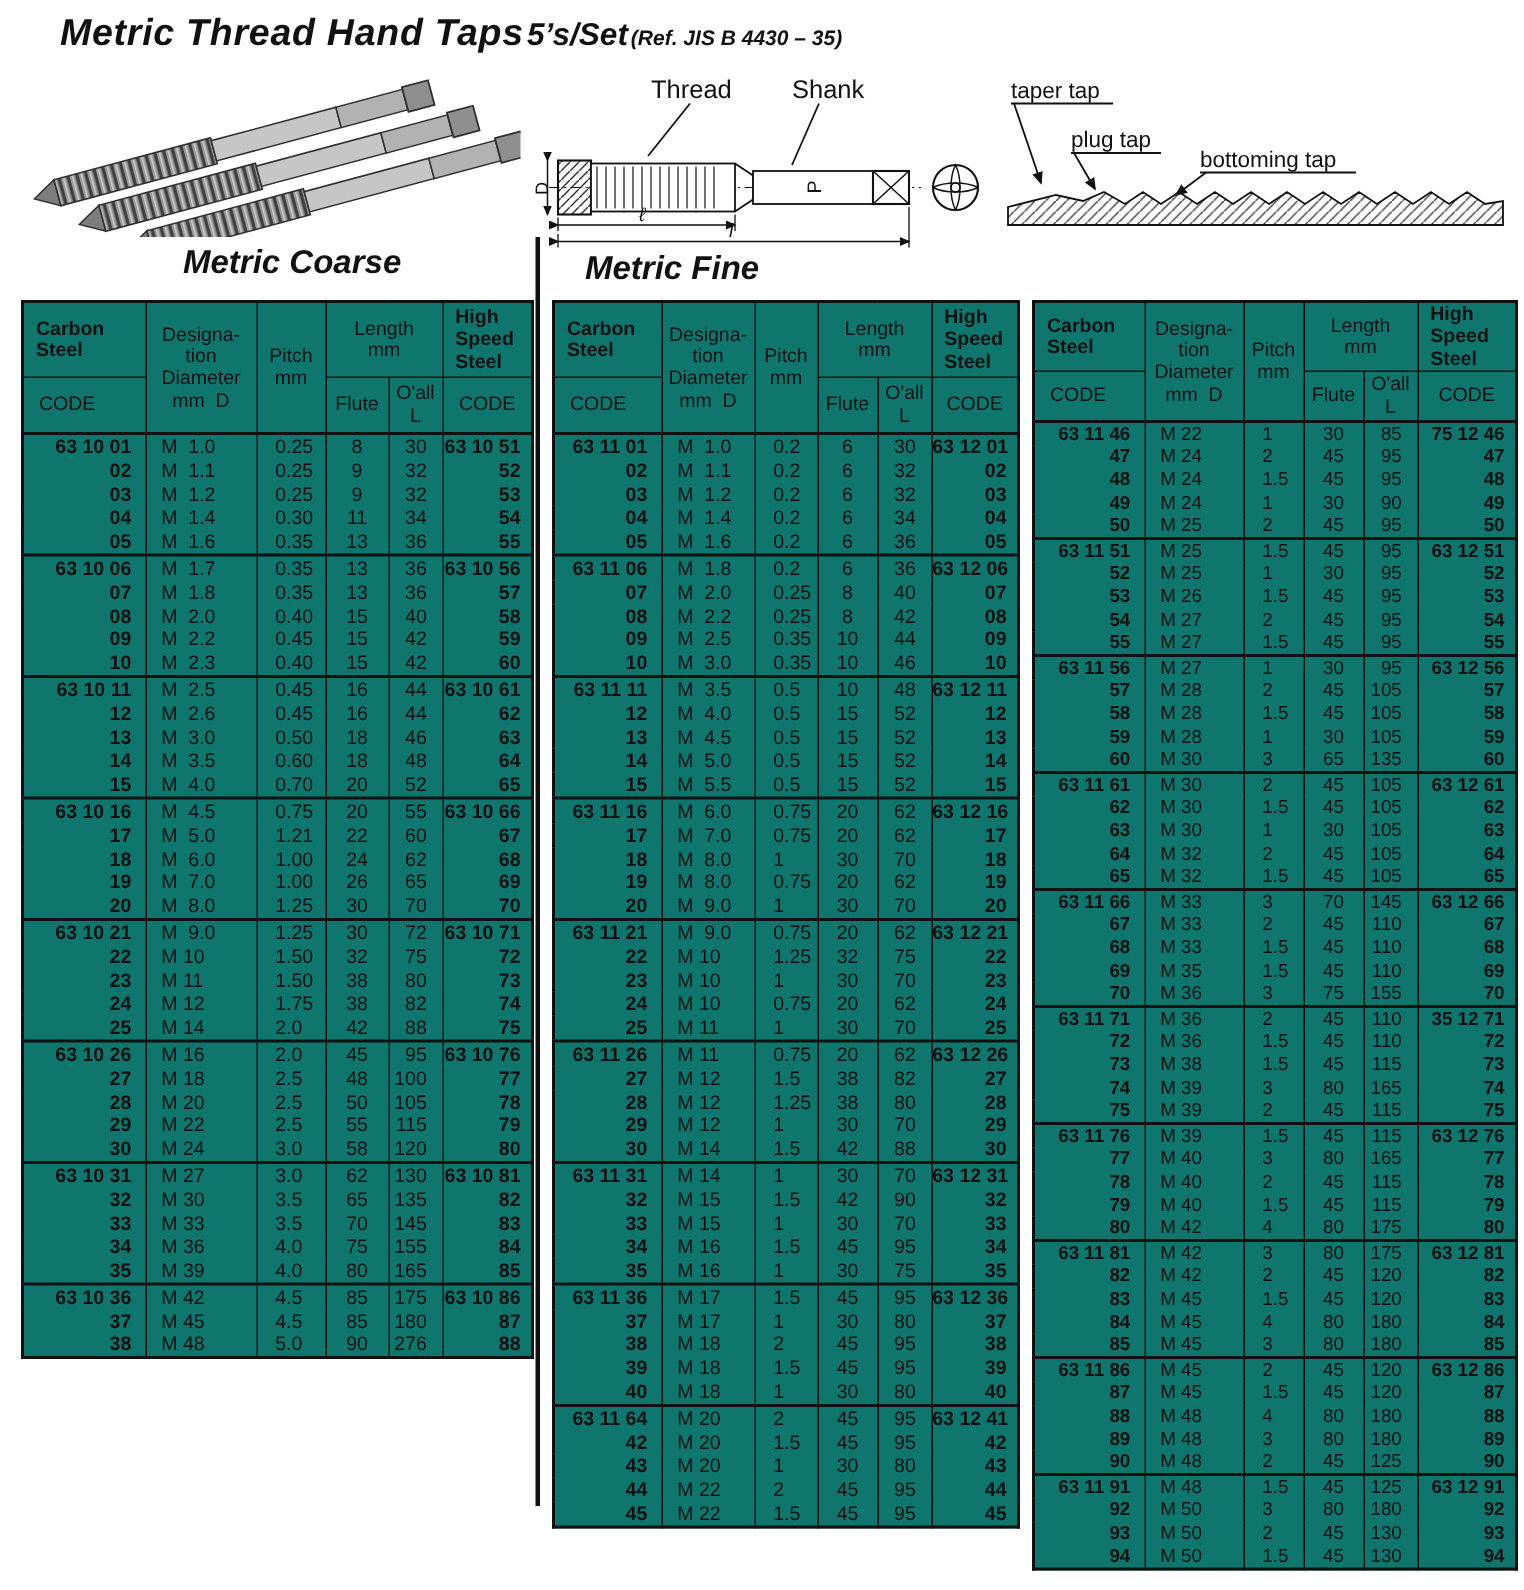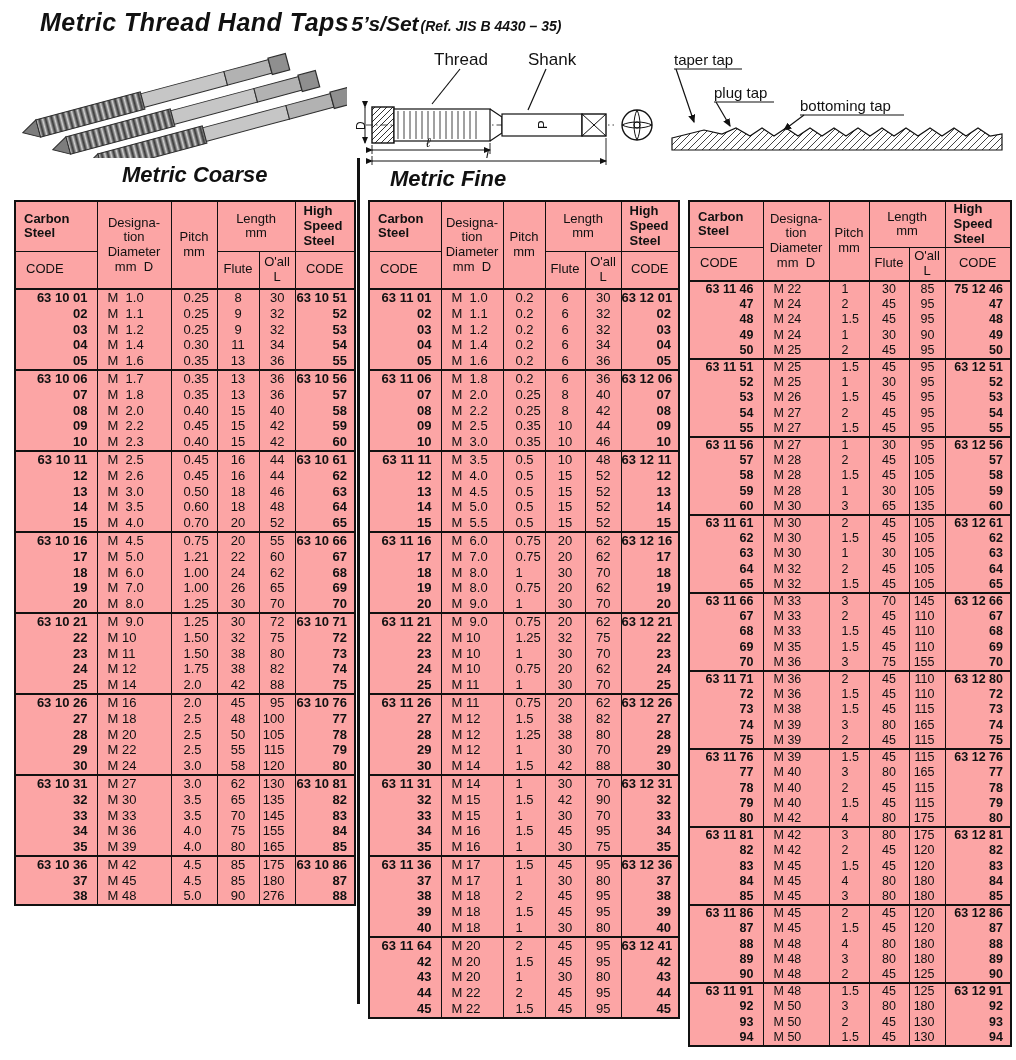--- a/index.html
+++ b/index.html
@@ -19,21 +19,21 @@
   .dim-diagram  { position:absolute; left:356px; top:48px; }
   .types-diagram{ position:absolute; left:662px; top:50px; }
   .svgtxt { font-family:"Liberation Sans", sans-serif; fill:#111; }
   
   .section-title { position:absolute; font-size:22px; font-weight:bold; font-style:italic; }
   .st-coarse { left:76px;  top:162px;margin-left:46px; }
   .st-fine   { left:390px; top:166px; }
   .divider-v { position:absolute; left:357px; top:158px; width:3px; height:846px; background:#111; }
   
   table.taptable { position:absolute; border-collapse:collapse; table-layout:fixed;
-                   border:2px solid #111; background:#fca5a5; }
+                   border:2px solid #111; background:#0f766e; }
   .taptable th, .taptable td { border-left:1.5px solid #111; border-right:1.5px solid #111; overflow:hidden; }
   .taptable thead th { font-size:13px; font-weight:normal; text-align:center; vertical-align:middle;
                        white-space:pre-line; line-height:1.12; }
   .taptable thead th.bold { font-weight:bold; text-align:left; padding-left:8px; }
   .taptable thead tr.h1 th.split { border-bottom:1.5px solid #111; }
   .taptable thead tr.h2 th, .taptable thead th.deep { border-bottom:2.5px solid #111; }
   .taptable thead th.leftpad { text-align:left; padding-left:10px; }
   .taptable tr.h1 { height:50px; } .taptable tr.h2 { height:38px; }
   .taptable td { font-size:13px; line-height:15.8px; height:15.8px; white-space:nowrap; }
   .taptable tr.gs td { border-top:2.5px solid #111; }
@@ -1150,21 +1150,21 @@
           <td class="c3">75</td>
           <td class="c4">155</td>
           <td class="c5">70</td>
         </tr>
         <tr class="gs">
           <td class="c0">63 11 71</td>
           <td class="c1">M 36</td>
           <td class="c2">2</td>
           <td class="c3">45</td>
           <td class="c4">110</td>
-          <td class="c5">63 12 80</td>
+          <td class="c5">35 12 71</td>
         </tr>
         <tr>
           <td class="c0">72</td>
           <td class="c1">M 36</td>
           <td class="c2">1.5</td>
           <td class="c3">45</td>
           <td class="c4">110</td>
           <td class="c5">72</td>
         </tr>
         <tr>

